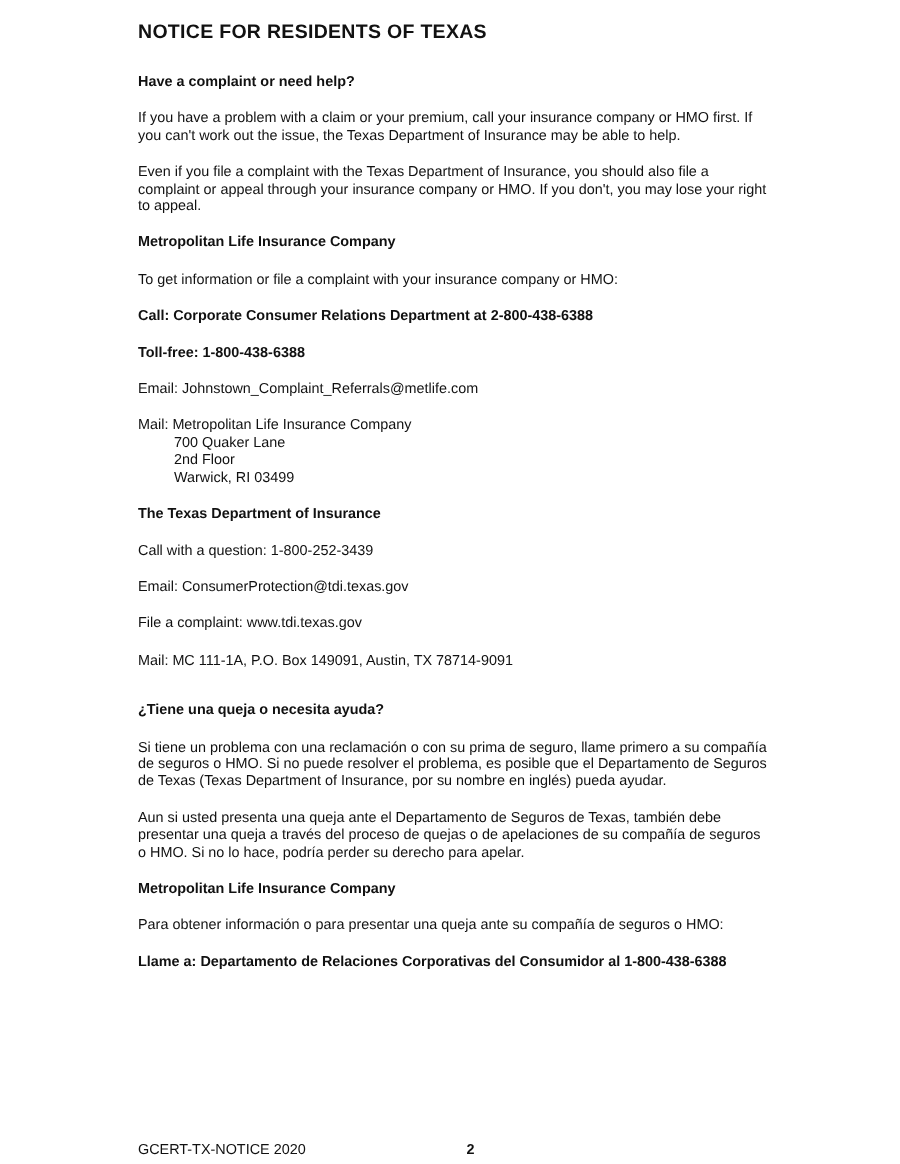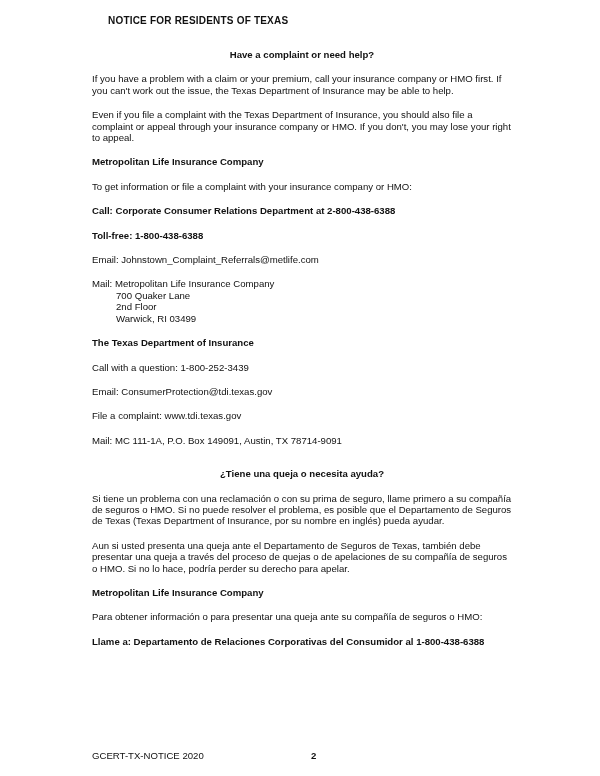--- a/index.html
+++ b/index.html
@@ -17,52 +17,51 @@
     font-size: 9.6px;
     line-height: 11.4px;
     overflow: hidden;
     box-sizing: border-box;
     padding: 14px 0 0 92px;
   }
   .content {
     width: 420px;
   }
   .doc-title {
-    font-size: 10px;
+    font-size: 13px;
     line-height: 14px;
     font-weight: bold;
-    margin: 0 0 21px 16px;
+    margin: 0 0 21px 0;
     letter-spacing: 0.2px;
   }
   p {
     margin: 0 0 13px 0;
   }
   .center {
-    text-align: center;
   }
   .bold {
     font-weight: bold;
   }
   .gap-md {
     margin-top: 0;
   }
   .gap-lg {
     margin-top: 22px;
   }
   .mail-line {
     display: block;
   }
   .mail-line.indent {
     padding-left: 24px;
   }
   .footer {
     position: absolute;
     left: 92px;
     right: 0;
-    bottom: 14px;
+    bottom: 3px;
     height: 12px;
   }
   .footer .form-code {
     position: absolute;
     left: 0;
     top: 0;
   }
   .footer .page-num {
     position: absolute;
     left: 219px; 

